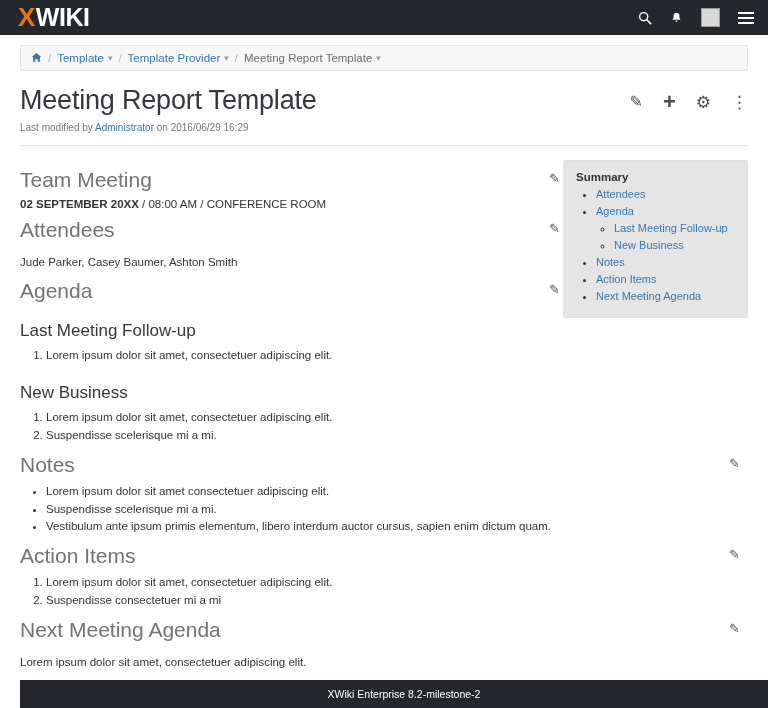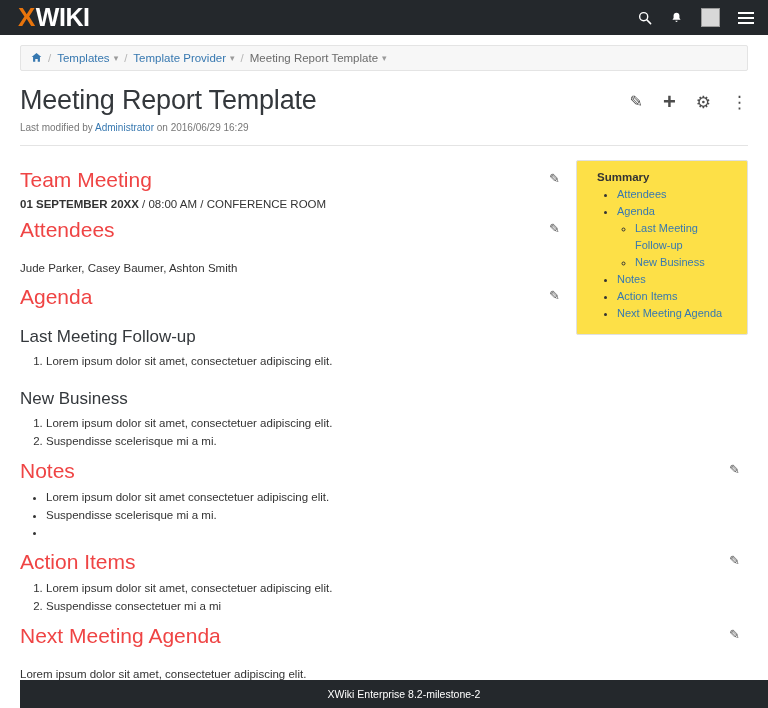--- a/index.html
+++ b/index.html
@@ -117,58 +117,58 @@
     border-top: 1px solid #e4e4e4;
   }
 
   
   .content {
     padding: 14px 20px 0 20px;
     position: relative;
   }
   .col-main { width: 540px; }
 
-  h1.sec { font-size: 21px; font-weight: normal; color: #ef4444; margin: 8px 0 6px 0; }
+  h1.sec { font-size: 21px; font-weight: normal; color: #737373; margin: 8px 0 6px 0; }
   h2.sec { font-size: 17px; font-weight: normal; color: #34383c; margin: 18px 0 6px 0; }
 
   .sec-row { position: relative; }
   .sec-pencil {
     position: absolute;
     right: -0px;
     top: 3px;
     font-size: 13px;
     color: #555;
     cursor: pointer;
   }
   .pencil-wide { right: 0; }
 
-  p.body { font-size: 11.5px; line-height: 1.5; margin: 18px 0 0 0; color: #333; }
+  p.body { font-size: 11.5px; line-height: 1.5; margin: 12px 0 0 0; color: #333; }
   .subhead { font-size: 11.5px; color: #333; margin-top: 2px; }
   .subhead b { font-weight: bold; }
 
   ul.body, ol.body {
     font-size: 11.5px;
     line-height: 1.55;
     margin: 4px 0 0 0;
     padding-left: 26px;
     color: #333;
   }
   ul.body ul, ol.body ol { margin-top: 0; }
   ul.body ul { list-style-type: circle; padding-left: 22px; }
 
   
   .summary {
     position: absolute;
     right: 20px;
     top: 14px;
-    width: 172px;
-    background: #fde047;
+    width: 185px;
+    background: #e5e5e5;
     border: 1px solid #e0e0e0;
     border-radius: 2px;
-    padding: 10px 12px 12px 20px;
+    padding: 10px 12px 12px 12px;
   }
   .summary-title {
     font-size: 11.5px;
     font-weight: bold;
     color: #333;
     margin-bottom: 3px;
   }
   .summary ul {
     margin: 0; padding-left: 20px;
     font-size: 11px; line-height: 1.55;
@@ -239,21 +239,21 @@
   </div>
 
   <div class="crumb-wrap">
     <div class="crumb">
       <span class="home">
         <svg width="11" height="11" viewBox="0 0 16 16">
             <path d="M8 1.5 1 7.4h2V14h3.2v-3.8h3.6V14H13V7.4h2z" fill="#3778b0"></path>
           </svg>
       </span>
       <span class="sep">/</span>
-      <a>Templates</a>
+      <a>Template</a>
       <span class="caret">▾</span>
       <span class="sep">/</span>
       <a>Template Provider</a>
       <span class="caret">▾</span>
       <span class="sep">/</span>
       <span class="current">Meeting Report Template</span>
       <span class="caret">▾</span>
     </div>
   </div>
 
@@ -292,21 +292,21 @@
         <li><a>Next Meeting Agenda</a></li>
       </ul>
     </div>
 
     <div class="col-main">
 
       <div class="sec-row">
         <h1 class="sec">Team Meeting</h1>
         <span class="sec-pencil">✎</span>
         <div class="subhead">
-          <b>01 SEPTEMBER 20XX</b><span> / 08:00 AM / CONFERENCE ROOM</span>
+          <b>02 SEPTEMBER 20XX</b><span> / 08:00 AM / CONFERENCE ROOM</span>
         </div>
       </div>
 
       <div class="sec-row">
         <h1 class="sec">Attendees</h1>
         <span class="sec-pencil">✎</span>
         <p class="body">Jude Parker, Casey Baumer, Ashton Smith</p>
       </div>
 
       <div class="sec-row">
@@ -325,20 +325,21 @@
         <li>Suspendisse scelerisque mi a mi.</li>
       </ol>
 
       <div class="sec-row" style="width:720px;">
         <h1 class="sec">Notes</h1>
         <span class="sec-pencil pencil-wide">✎</span>
         <ul class="body">
           <li>Lorem ipsum dolor sit amet consectetuer adipiscing elit.</li>
           <li>Suspendisse scelerisque mi a mi.</li>
           <li>
+            <span>Vestibulum ante ipsum primis elementum, libero interdum auctor cursus, sapien enim dictum quam.</span>
           </li>
         </ul>
       </div>
 
       <div class="sec-row" style="width:720px;">
         <h1 class="sec">Action Items</h1>
         <span class="sec-pencil pencil-wide">✎</span>
         <ol class="body">
           <li>Lorem ipsum dolor sit amet, consectetuer adipiscing elit.</li>
           <li>Suspendisse consectetuer mi a mi</li>

